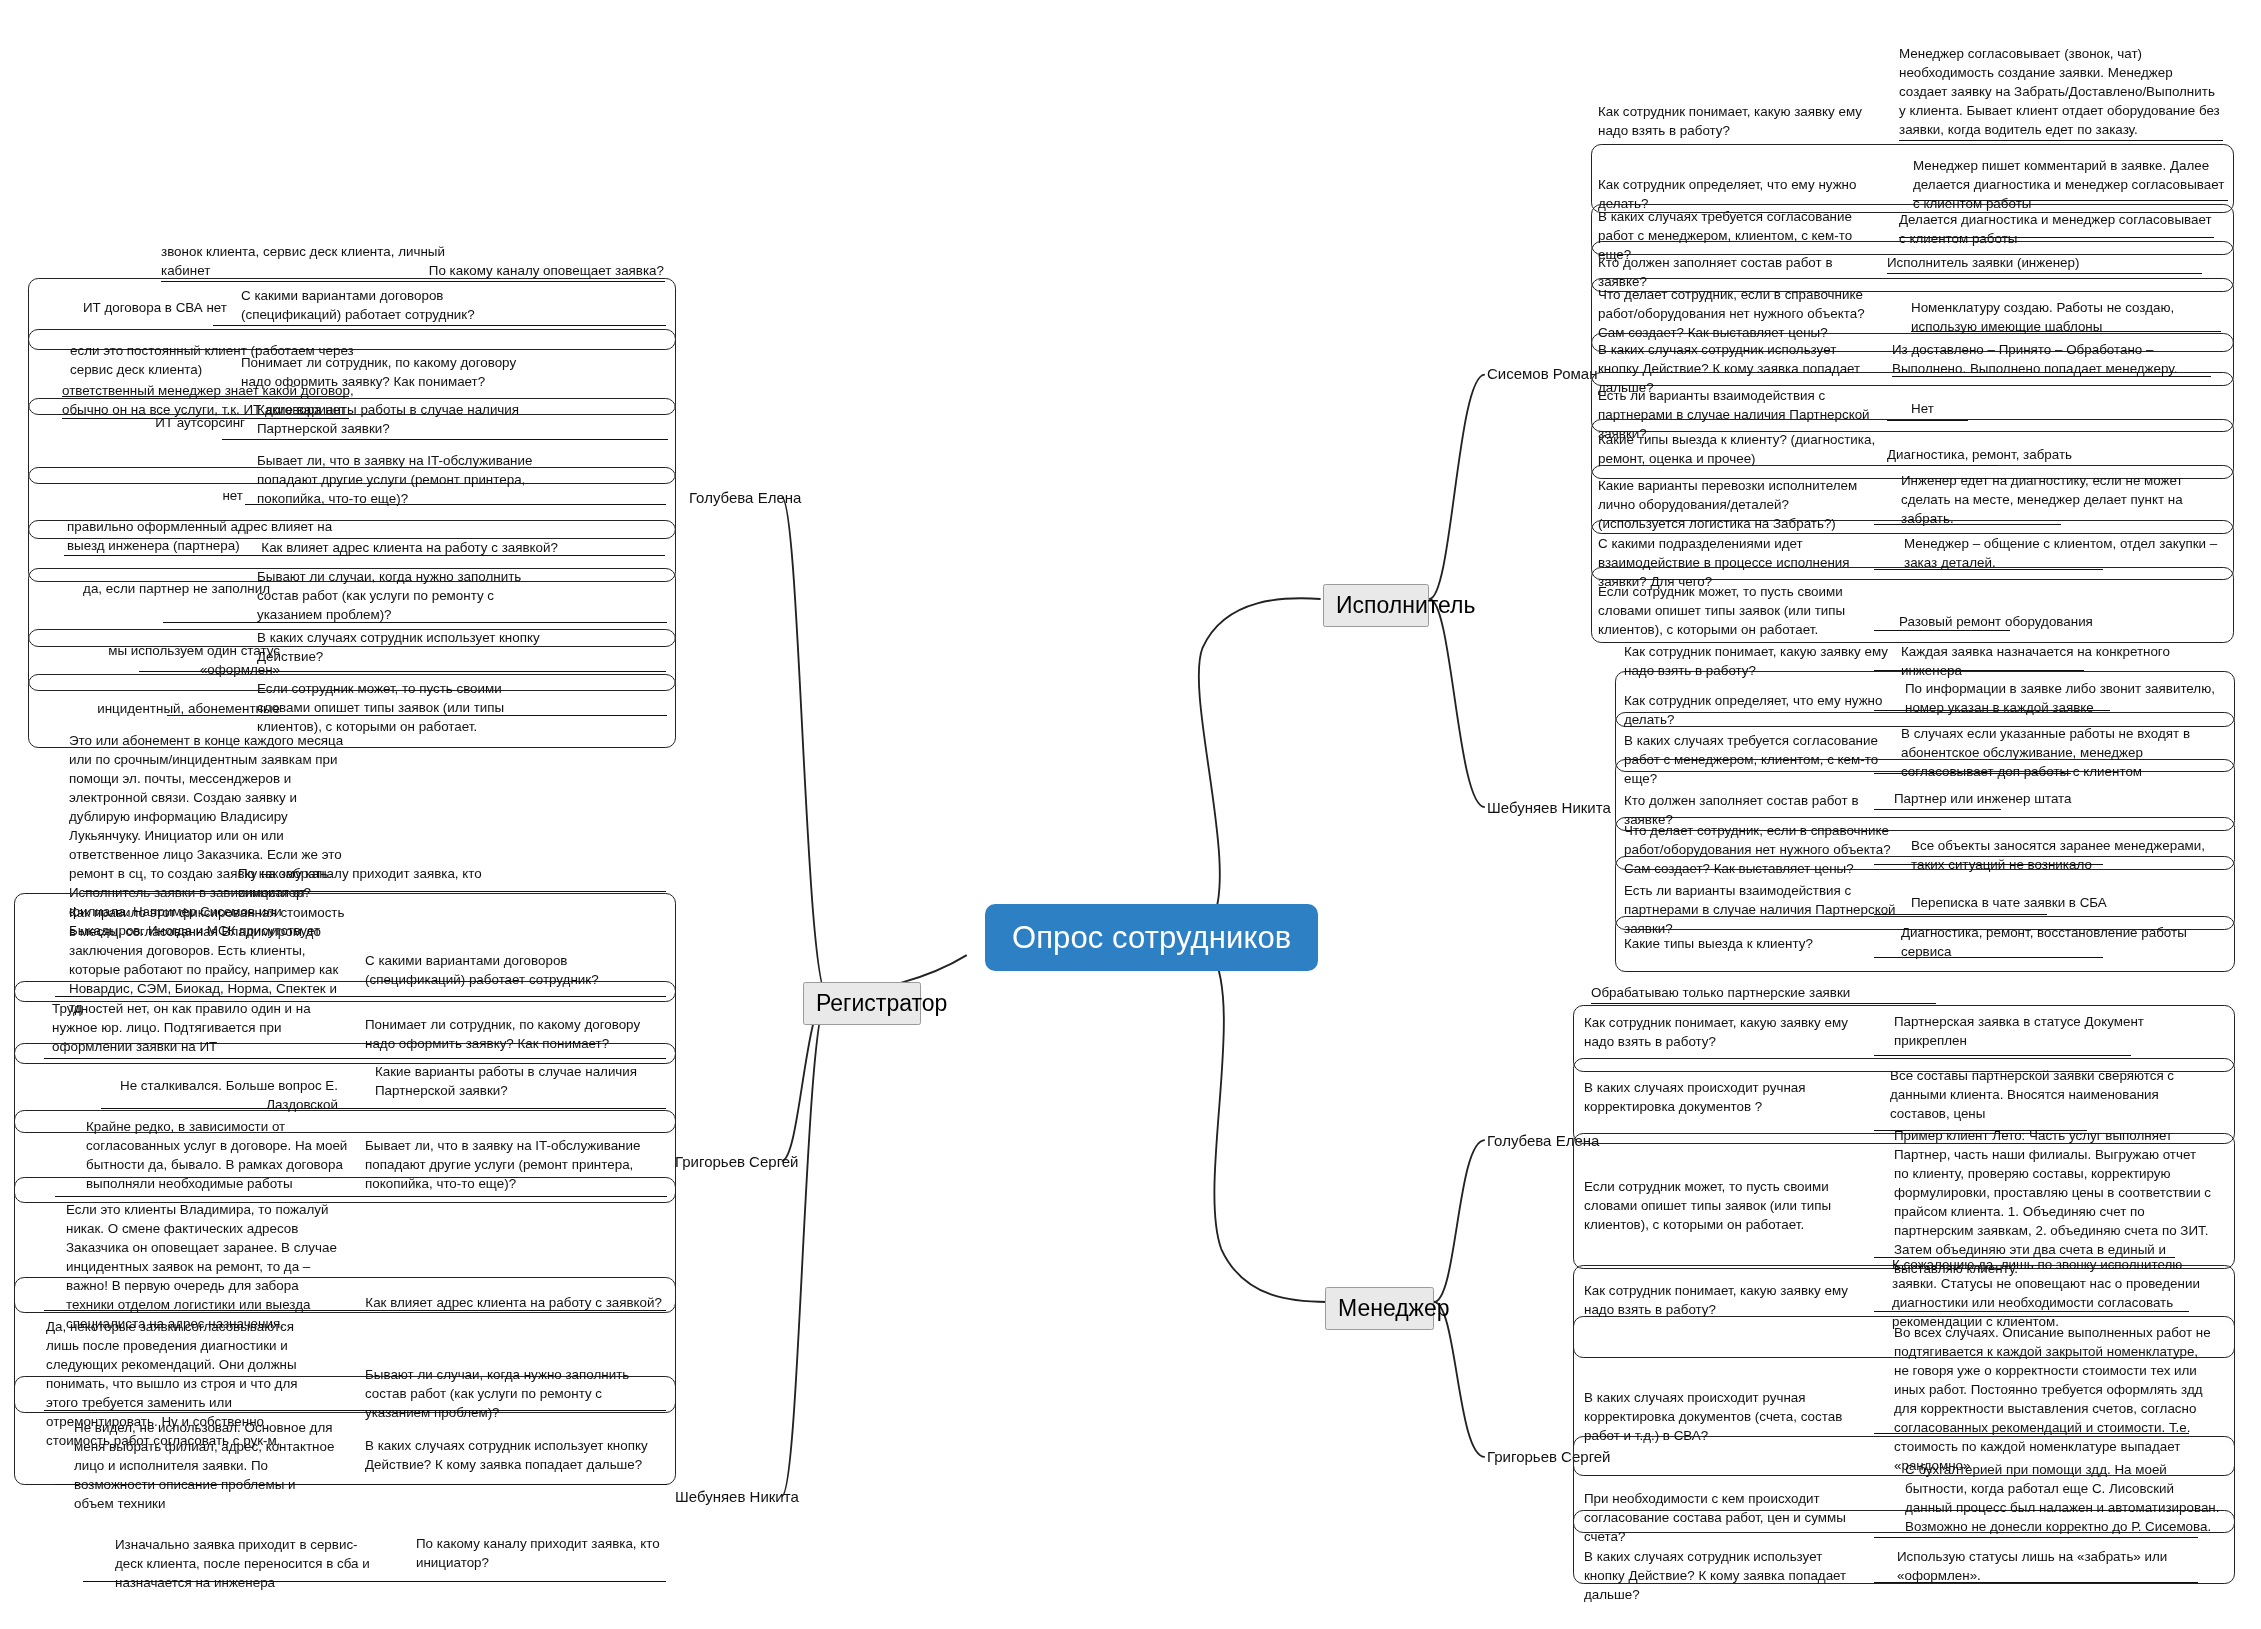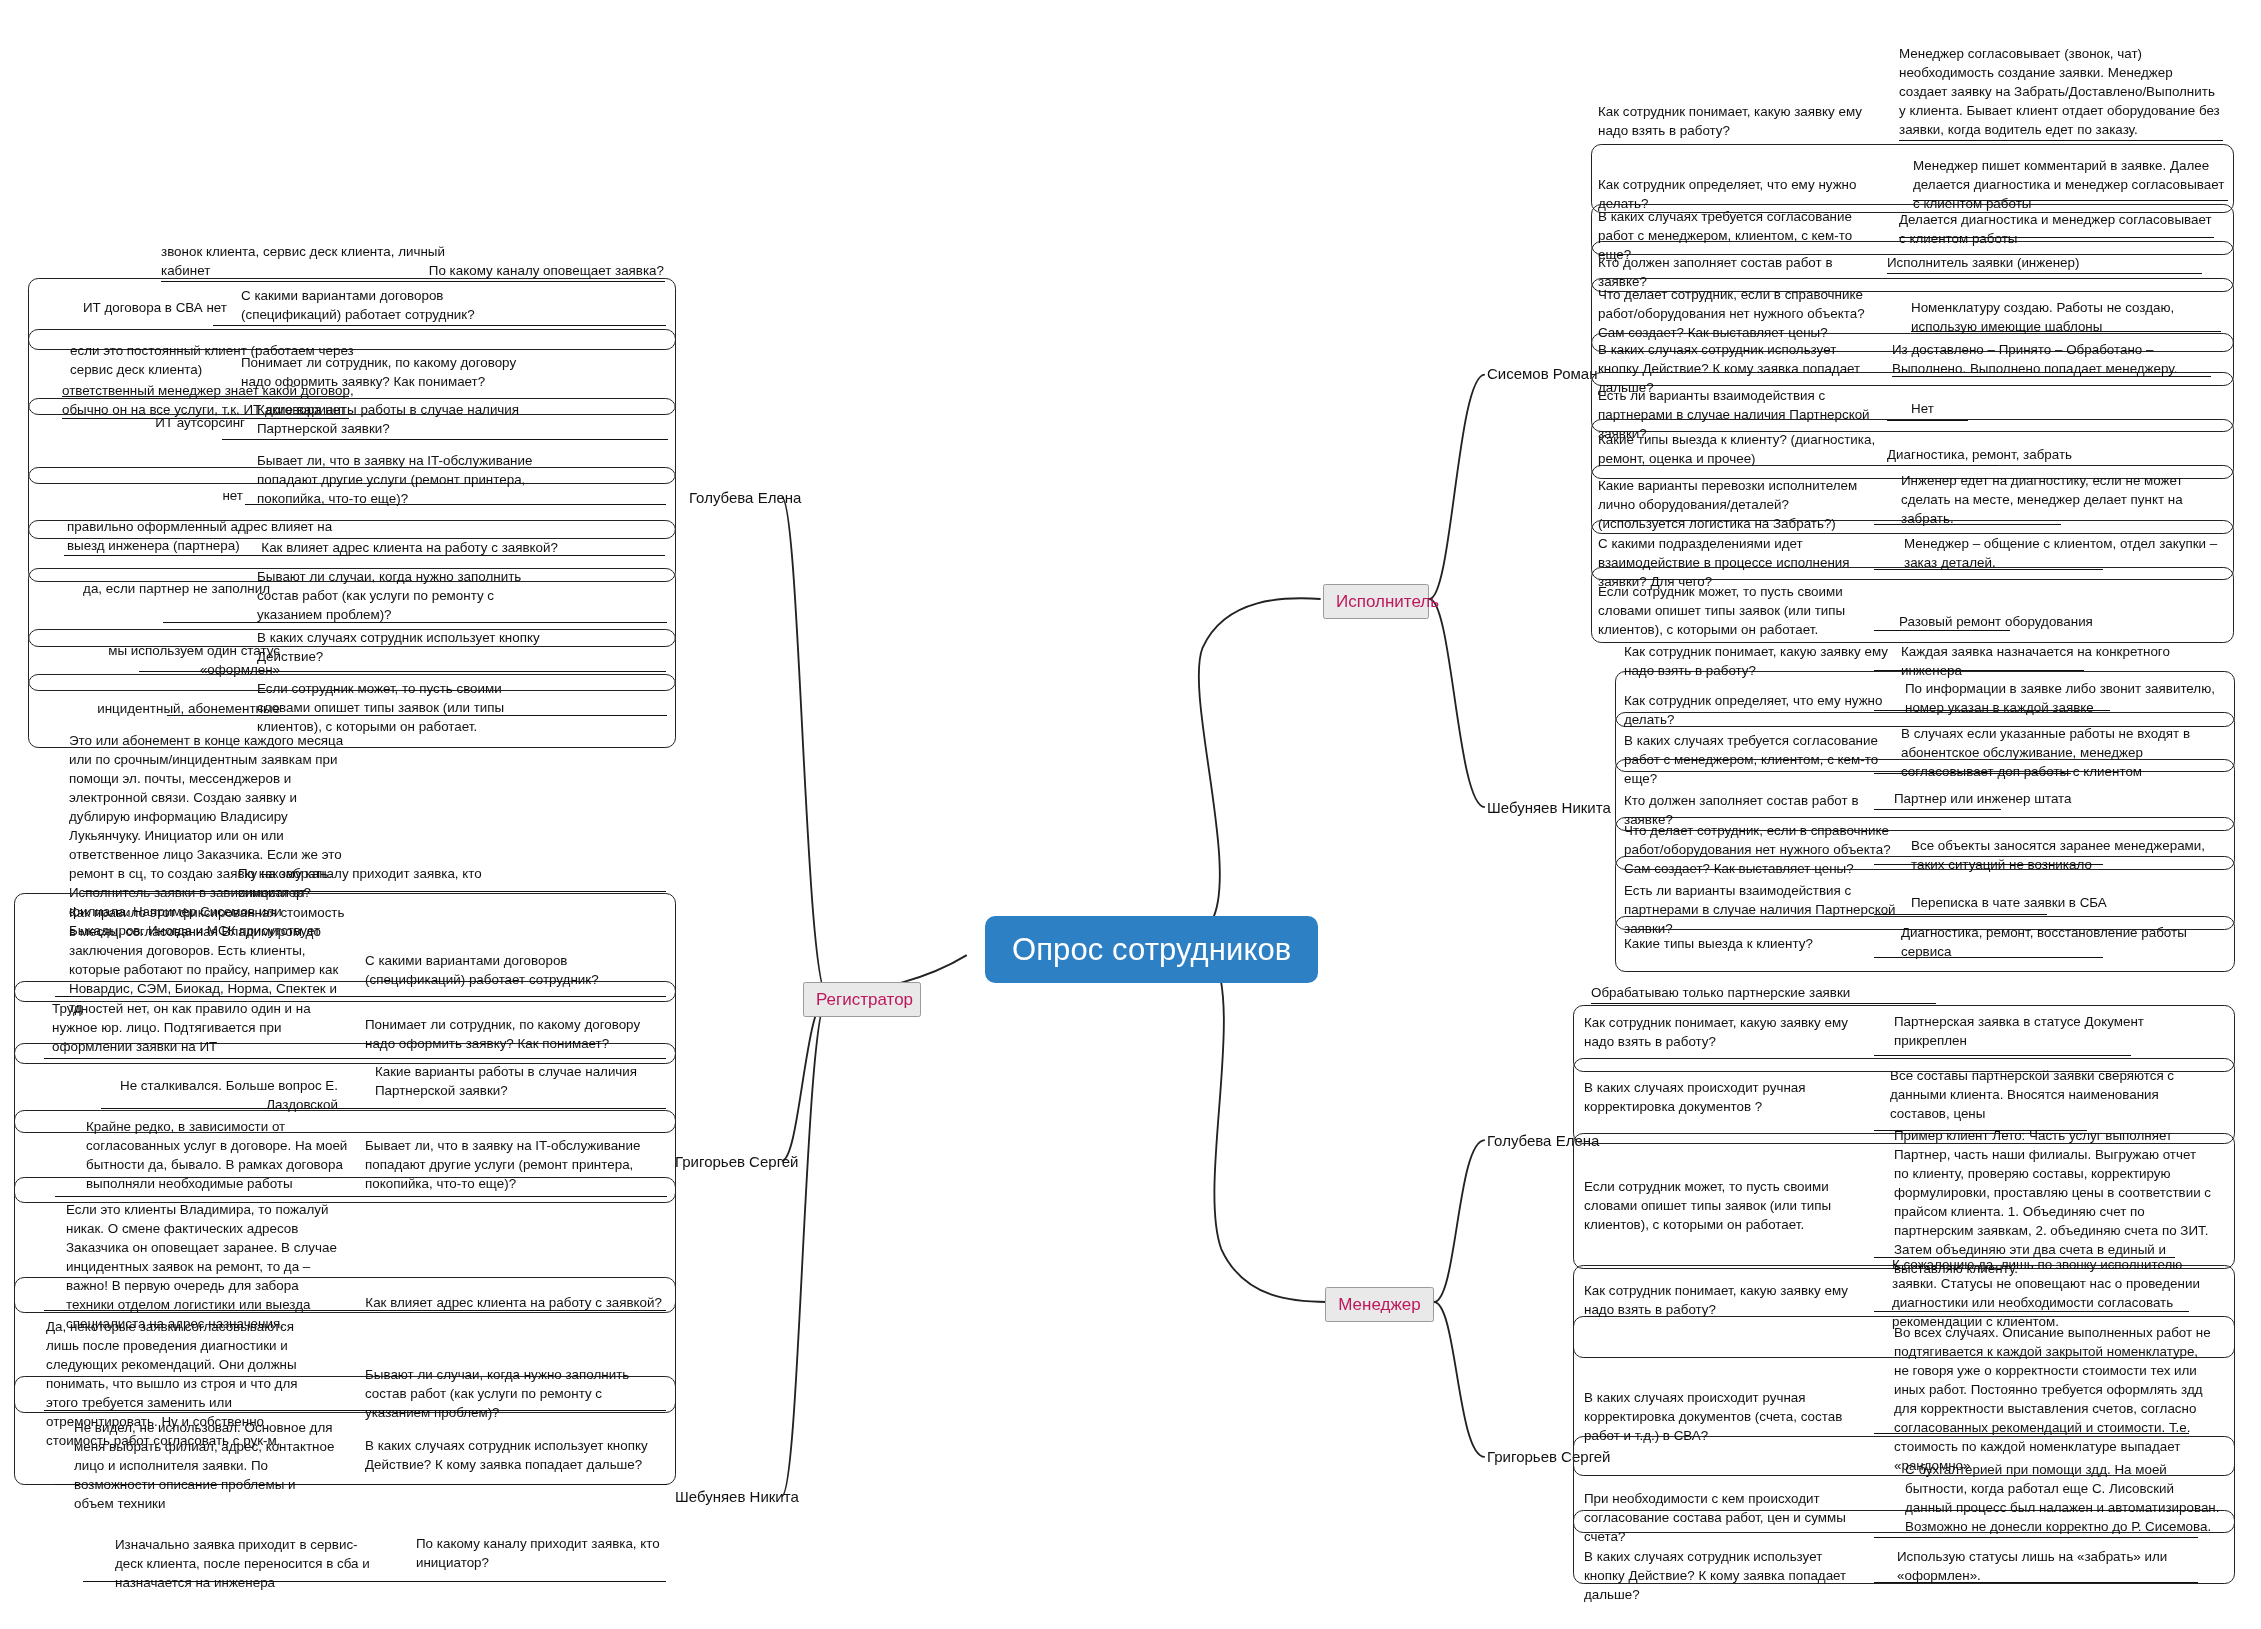--- a/index.html
+++ b/index.html
@@ -31,23 +31,23 @@
     line-height: 1.15;
     padding: 15.7px 27px;
     white-space: nowrap;
     letter-spacing: 0.1px;
   }
   
   .branch-node {
     position: absolute;
     background: #e9e9e9;
     border: 0.9px solid #9b9b9b;
-    color: #be185d;
+    color: #000000;
     border-radius: 2.3px;
-    font-size: 17px;
+    font-size: 23px;
     line-height: 1.2;
     padding: 6.5px 12px;
     white-space: nowrap;
     text-align: center;
   }
   
   .person-label {
     position: absolute;
     font-size: 15px;
     line-height: 1.25;
@@ -100,21 +100,21 @@
 
       <path d="M3100,2815 C3150,2815 3150,2465 3210,2465"></path>
       <path d="M3100,2815 C3150,2815 3150,3150 3210,3150"></path>
 
       <path d="M1790,2155 C1740,2155 1730,1075 1690,1075"></path>
       <path d="M1790,2155 C1740,2155 1730,2510 1690,2510"></path>
       <path d="M1790,2155 C1740,2155 1730,3235 1690,3235"></path>
     </g>
   </svg>
 
-  <div class="root-node" style="left:985px; top:904px;margin-top:12px;">Опрос сотрудников</div>
+  <div class="root-node" style="left:985px; top:904px;">Опрос сотрудников</div>
 
   <div class="branch-node" style="left:1323px; top:584px; width:106px;">Исполнитель</div>
   <div class="branch-node" style="left:805px; top:982px; width:118px; left:803px;">Регистратор</div>
   <div class="branch-node" style="left:1325px; top:1287px; width:109px;">Менеджер</div>
 
   <div class="person-label" style="left:1487px; top:365px;">Сисемов Роман</div>
   <div class="person-label" style="left:1487px; top:799px;">Шебуняев Никита</div>
   <div class="person-label" style="left:1487px; top:1132px;">Голубева Елена</div>
   <div class="person-label" style="left:1487px; top:1448px;">Григорьев Сергей</div>
 

